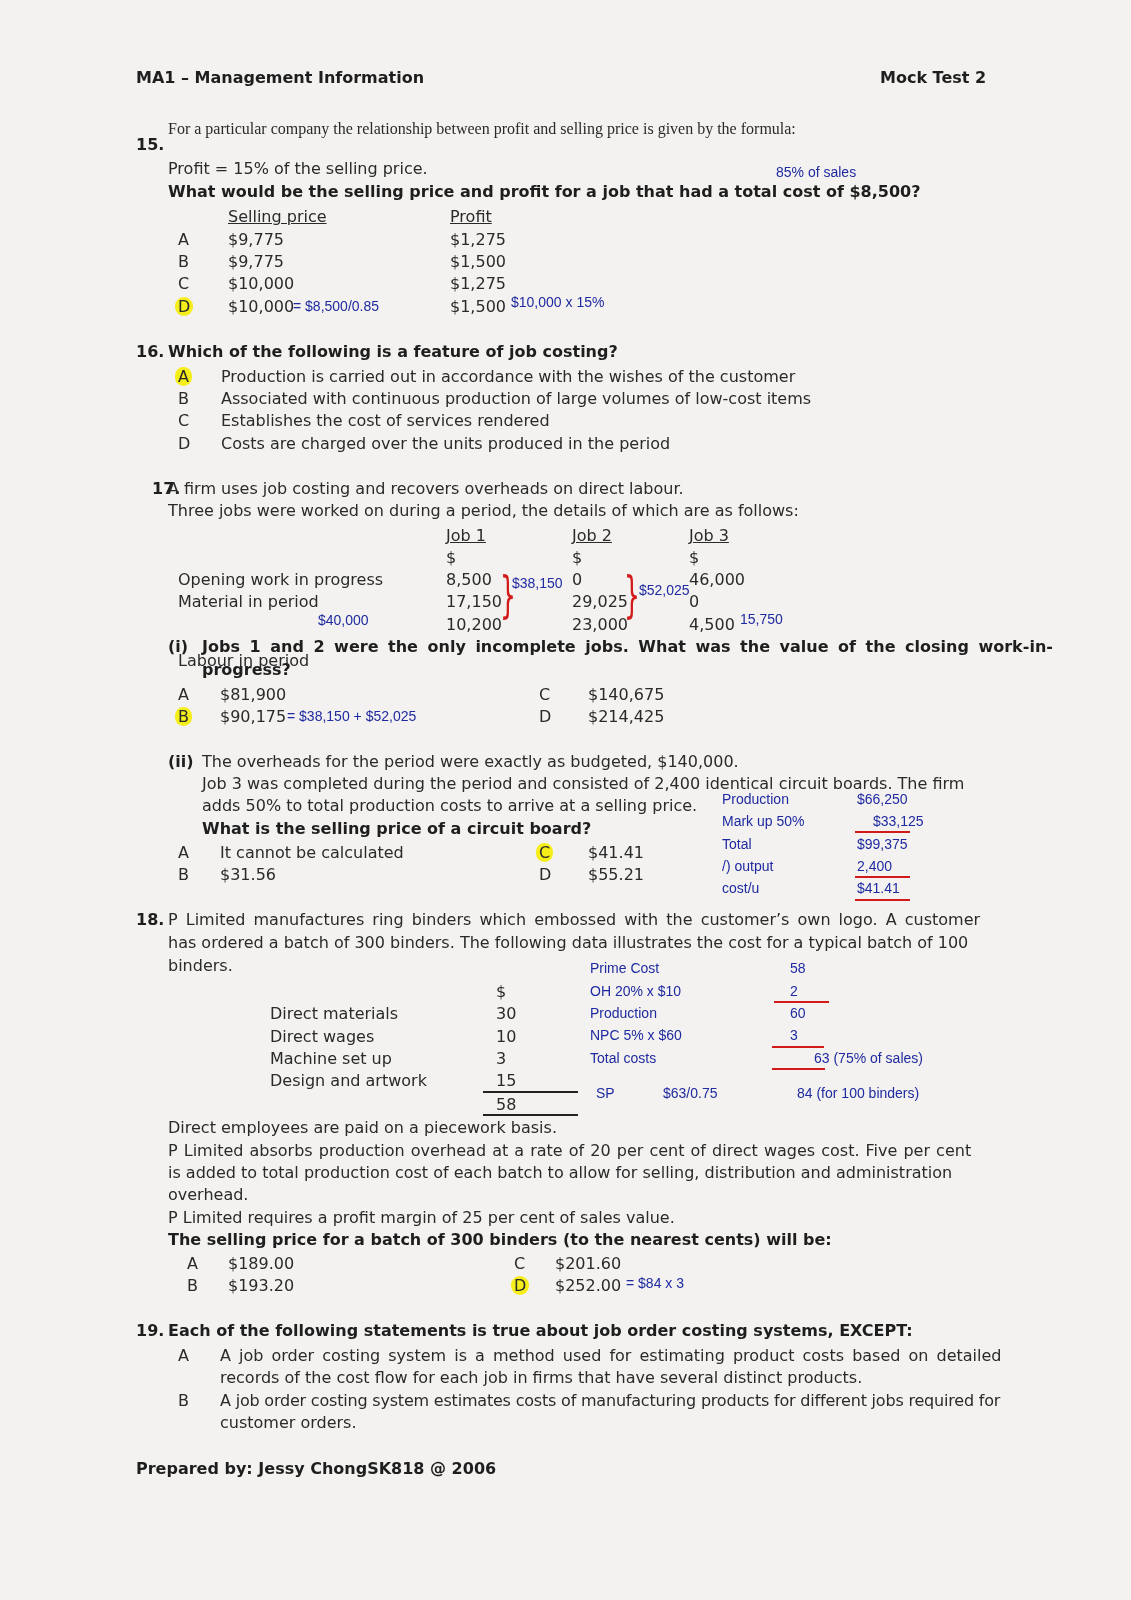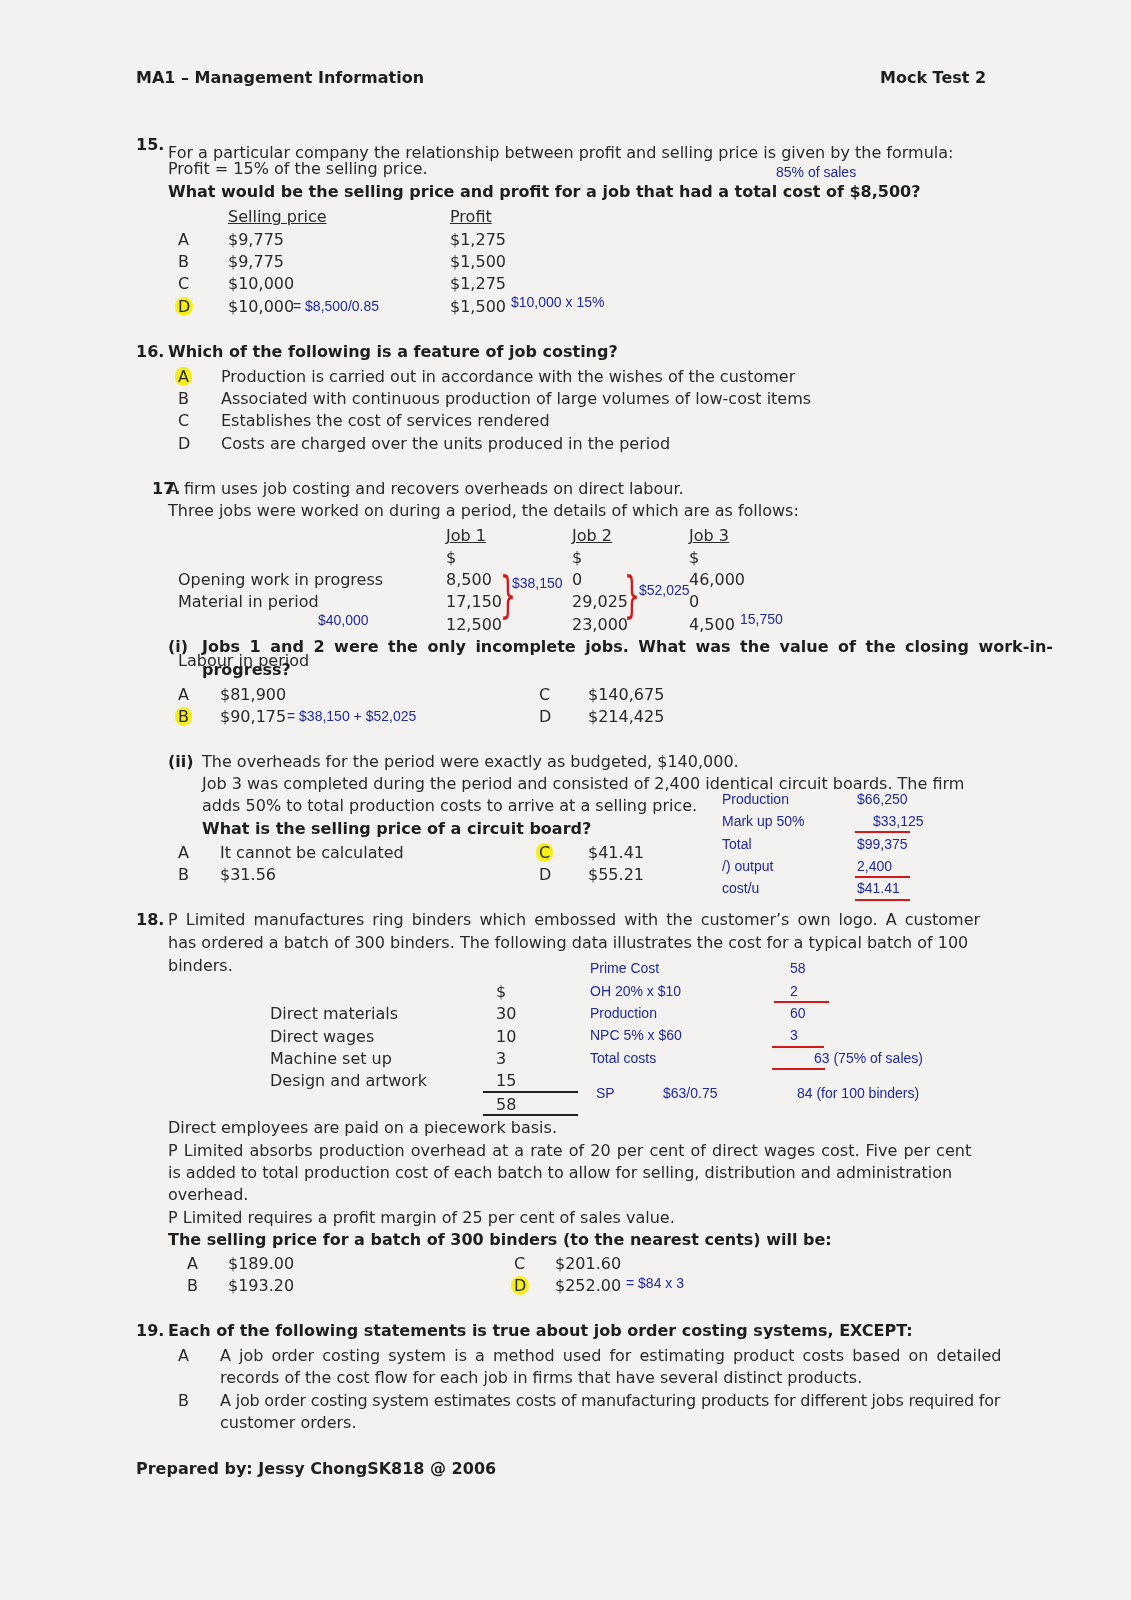--- a/index.html
+++ b/index.html
@@ -22,21 +22,21 @@
   .brace { position: absolute; color: #d21a1a; font-family: "DejaVu Sans", sans-serif; }
 </style>
 </head>
 <body>
 
 <div class="abs t b" style="left:136px;top:67px;font-size:16px;">MA1 – Management Information</div>
 <div class="abs t b" style="left:880px;top:67px;font-size:16px;">Mock Test 2</div>
 
 <section>
   <div class="abs t b" style="left:136px;top:134px;">15.</div>
-  <div class="abs t" style="left:168px;top:142px;">For a particular company the relationship between profit and selling price is given by the formula:</div>
+  <div class="abs t" style="left:168px;top:118px;font-family:Liberation Serif, serif;">For a particular company the relationship between profit and selling price is given by the formula:</div>
   <div class="abs t" style="left:168px;top:158px;">Profit = 15% of the selling price.</div>
   <div class="abs hand" style="left:776px;top:164px;">85% of sales</div>
   <div class="abs t b" style="left:168px;top:181px;">What would be the selling price and profit for a job that had a total cost of $8,500?</div>
   <div class="abs t u" style="left:228px;top:206px;">Selling price</div>
   <div class="abs t u" style="left:450px;top:206px;">Profit</div>
 
   <div class="abs t" style="left:178px;top:229px;">A</div>
   <div class="abs t" style="left:228px;top:229px;">$9,775</div>
   <div class="abs t" style="left:450px;top:229px;">$1,275</div>
 
@@ -85,21 +85,21 @@
   <div class="abs t" style="left:572px;top:569px;">0</div>
   <div class="abs t" style="left:689px;top:569px;">46,000</div>
 
   <div class="abs t" style="left:178px;top:591px;">Material in period</div>
   <div class="abs t" style="left:446px;top:591px;">17,150</div>
   <div class="abs t" style="left:572px;top:591px;">29,025</div>
   <div class="abs t" style="left:689px;top:591px;">0</div>
 
   <div class="abs t" style="left:178px;top:614px;margin-top:36px;">Labour in period</div>
   <div class="abs hand" style="left:318px;top:612px;">$40,000</div>
-  <div class="abs t" style="left:446px;top:614px;">12,500</div>
+  <div class="abs t" style="left:446px;top:614px;">10,200</div>
   <div class="abs t" style="left:572px;top:614px;">23,000</div>
   <div class="abs t" style="left:689px;top:614px;">4,500</div>
   <div class="abs hand" style="left:740px;top:611px;">15,750</div>
 
   <div class="brace" style="left:492px;top:560px;font-size:50px;line-height:70px;transform:scaleX(0.5);">}</div>
   <div class="brace" style="left:616px;top:560px;font-size:50px;line-height:70px;transform:scaleX(0.5);">}</div>
   <div class="abs hand" style="left:512px;top:575px;">$38,150</div>
   <div class="abs hand" style="left:639px;top:582px;">$52,025</div>
 
   <div class="abs t b" style="left:168px;top:636px;">(i)</div>

